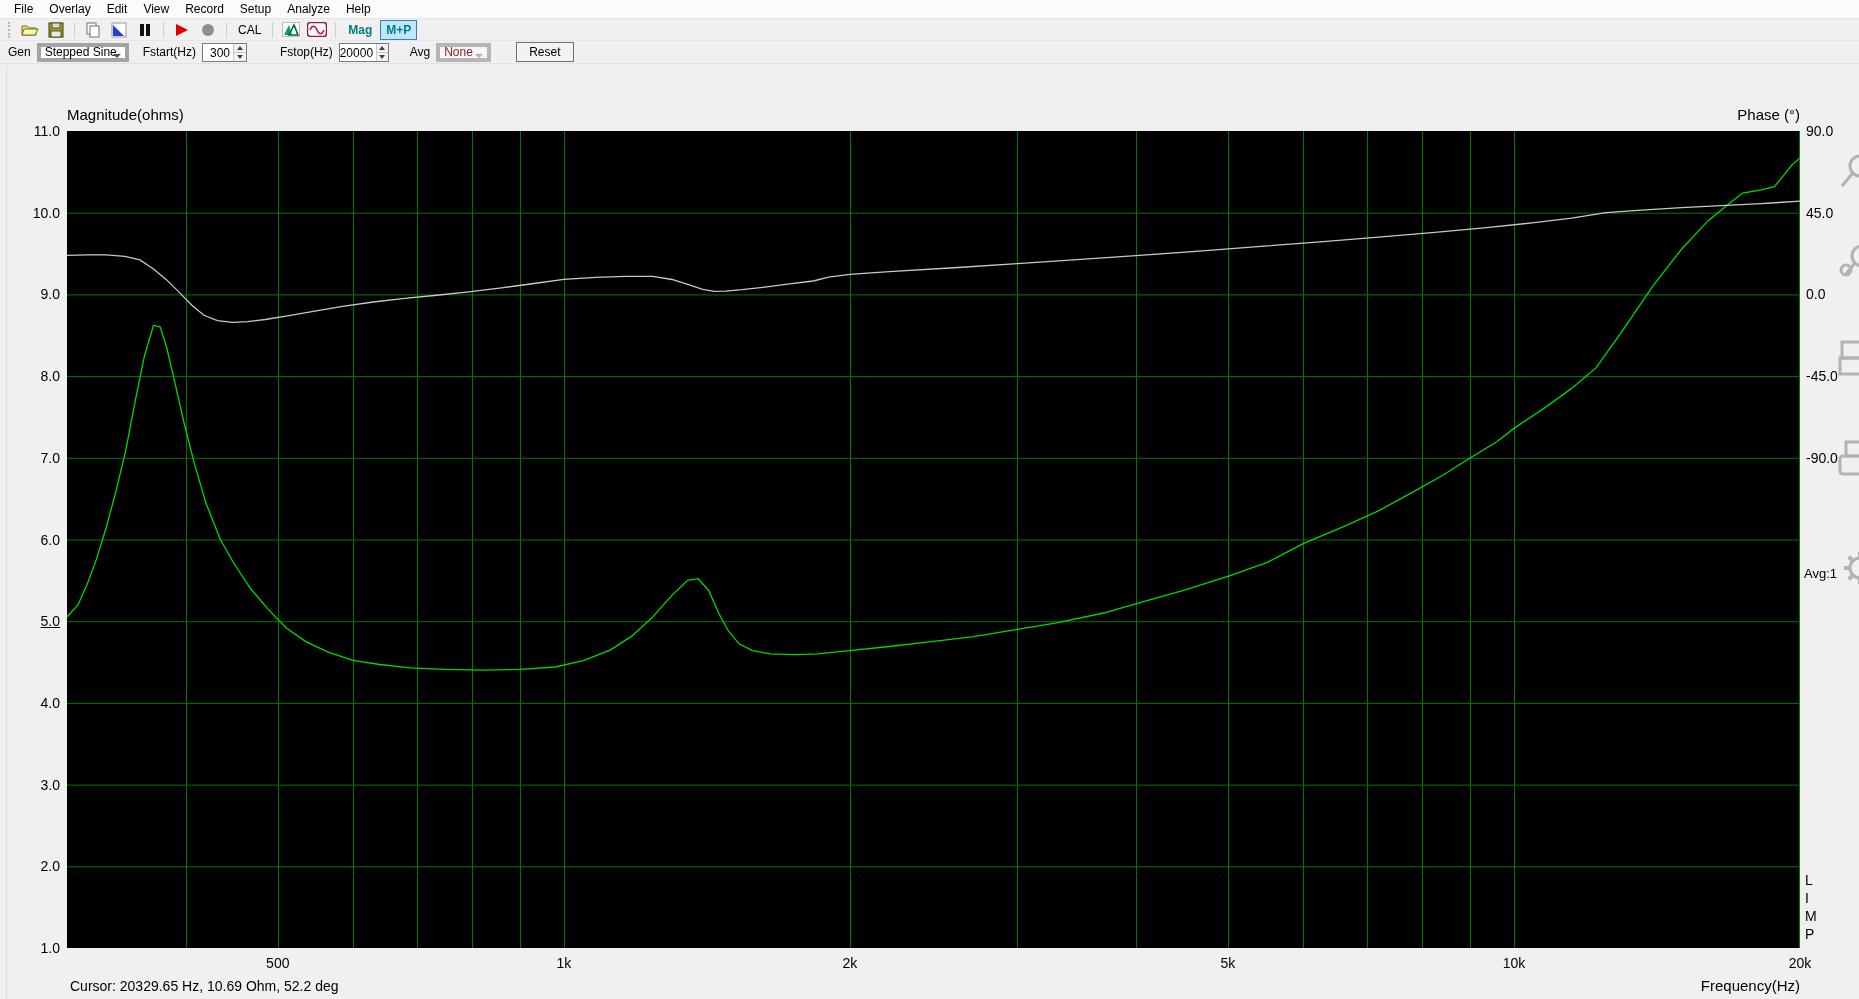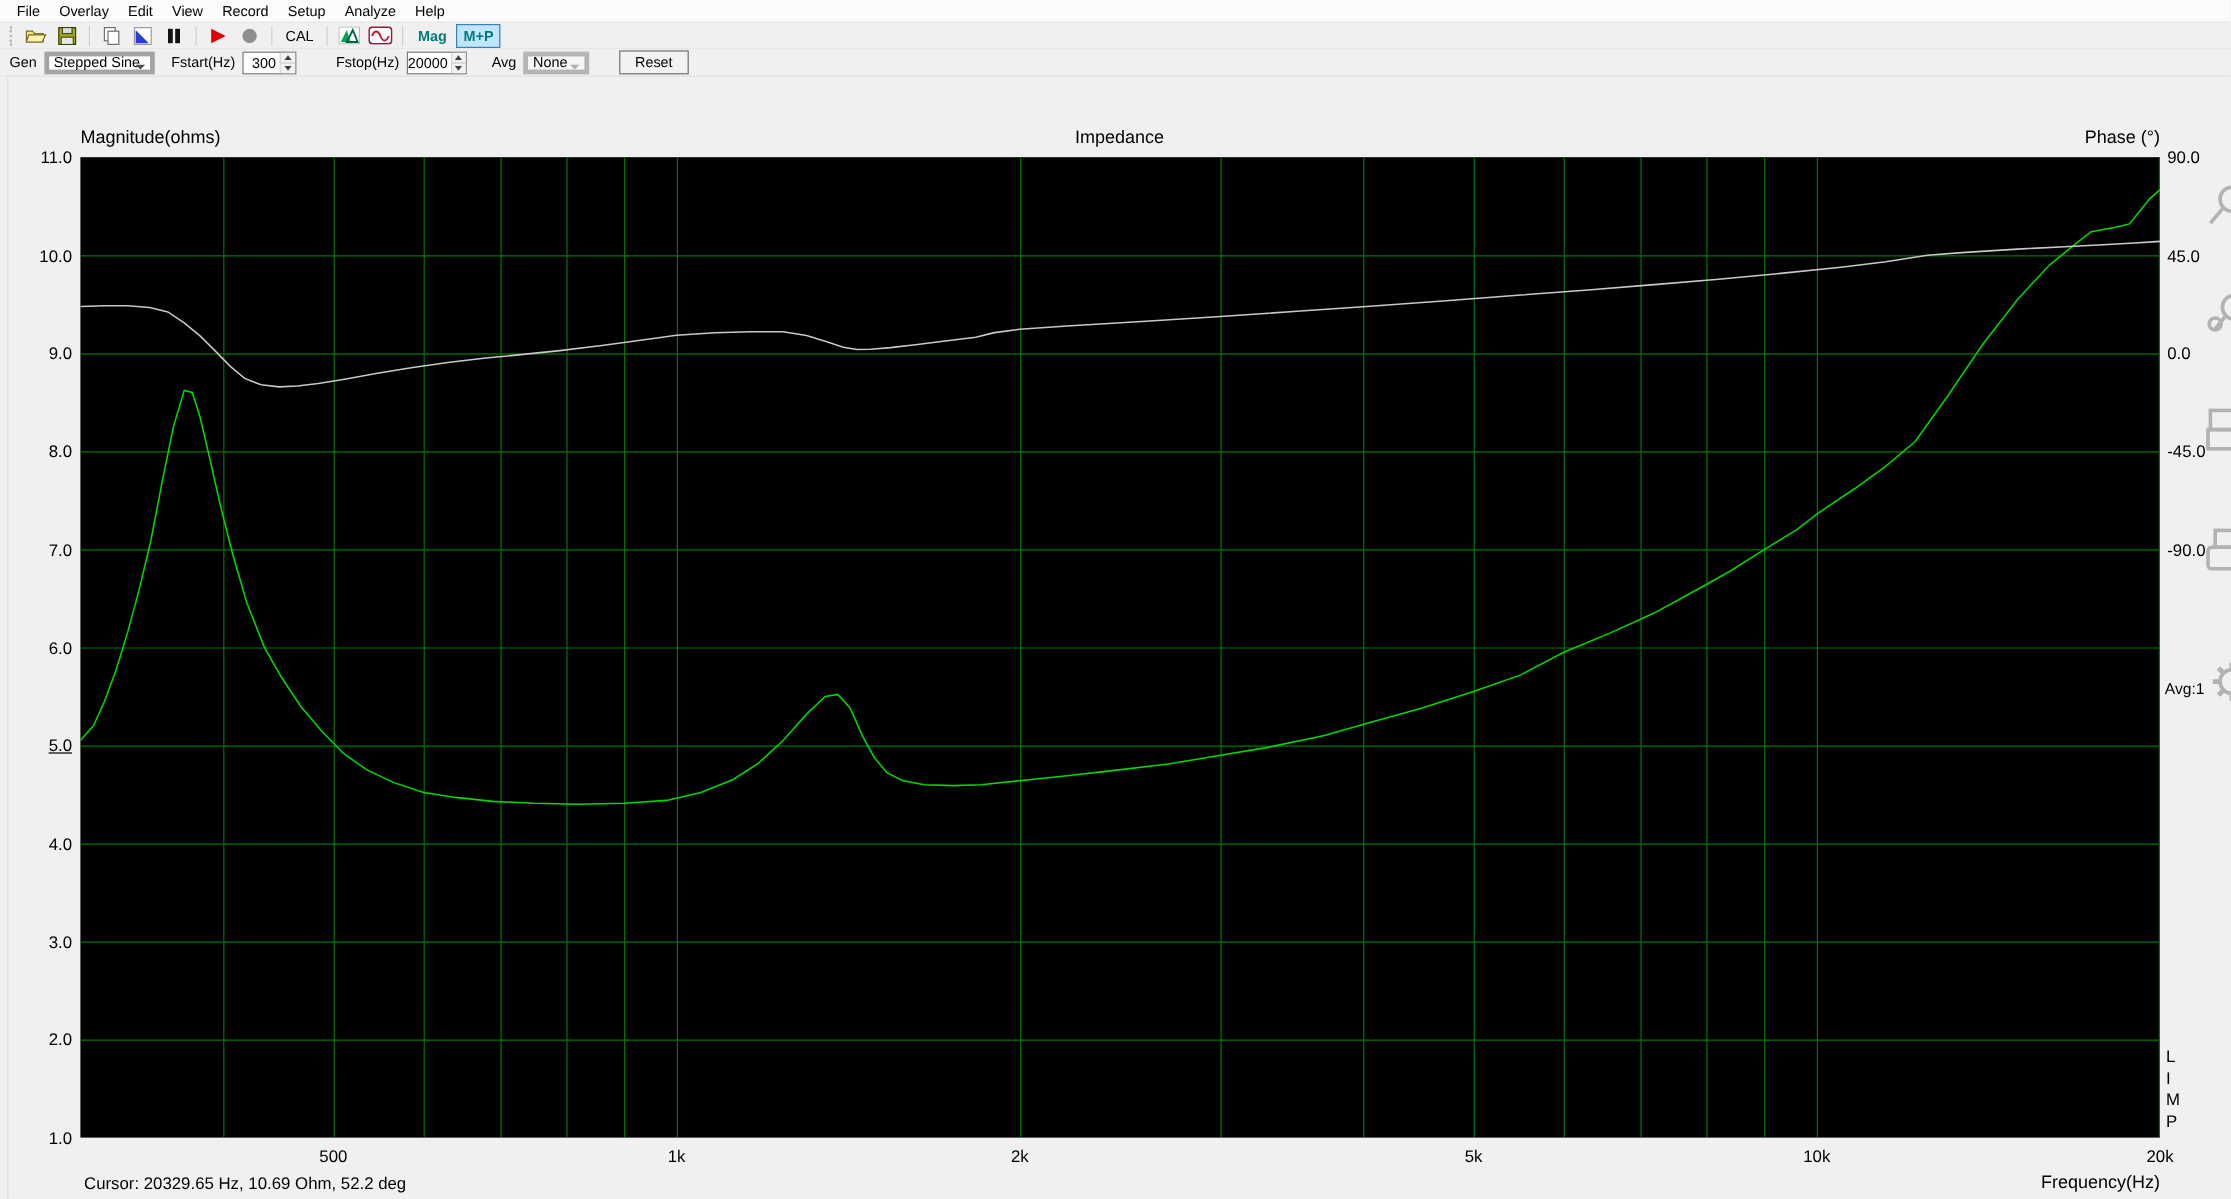--- a/index.html
+++ b/index.html
@@ -25,21 +25,21 @@
 
   
   .controlbar { height:23px; background:#f0f0f0; display:flex; align-items:center;
                 font-size:12px; border-bottom:1px solid #e2e2e2; }
   .clabel { margin:0 6px 0 8px; }
   .combo { height:19px; background:#fff; border:4px solid #a3a3a3; display:flex;
            align-items:center; font-size:12px; padding-left:4px; position:relative; }
   .combo .arrow { position:absolute; right:4px; top:7px; width:0; height:0;
                   border-left:4px solid transparent; border-right:4px solid transparent;
                   border-top:4px solid #505050; }
-  .combo.disabled { background:#f6f6f6; color:#000000; border-color:#b5b5b5;align-items:center; }
+  .combo.disabled { background:#f6f6f6; color:#7f1d1d; border-color:#b5b5b5;align-items:center; }
   .combo.disabled .arrow { border-top-color:#b0b0b0; }
   .spin { height:19px; background:#fff; border:1px solid #7a7a7a; display:flex; }
   .spin .val { flex:1; text-align:right; padding:2px 3px 0 0; font-size:12px; }
   .spin .btns { width:13px; border-left:1px solid #c9c9c9; display:flex; flex-direction:column; }
   .spin .btns div { flex:1; display:flex; align-items:center; justify-content:center; background:#f2f2f2; }
   .spin .btns div + div { border-top:1px solid #c9c9c9; }
   .uarr { width:0;height:0;border-left:3px solid transparent;border-right:3px solid transparent;border-bottom:4px solid #404040; }
   .darr { width:0;height:0;border-left:3px solid transparent;border-right:3px solid transparent;border-top:4px solid #404040; }
   .btn { height:20px; padding:0 12px; background:#f2f2f2; border:1px solid #707070;
          font-size:12px; display:flex; align-items:center; }
@@ -208,21 +208,20 @@
     <span class="arrow"></span>
   </div>
 
   <div class="btn" style="margin-left:25px">Reset</div>
 </div>
 
 <div class="chart-panel">
   <div class="panel-edge"></div>
 
   <div class="axis-title" style="left:67px; top:41px;">Magnitude(ohms)</div>
-  <div class="axis-title" style="left:633px; width:600px; top:41px; text-align:center;">Impedance</div>
   <div class="axis-title" style="left:1500px; width:300px; top:41px; text-align:right;">Phase (°)</div>
 
   <div class="plot">
     <svg id="plot-svg" width="1733" height="817" viewBox="0 0 1733 817">
         <line x1="0" y1="82.2" x2="1733" y2="82.2" stroke="#007800" stroke-width="1"></line>
         <line x1="0" y1="163.9" x2="1733" y2="163.9" stroke="#007800" stroke-width="1"></line>
         <line x1="0" y1="245.60000000000002" x2="1733" y2="245.60000000000002" stroke="#007800" stroke-width="1"></line>
         <line x1="0" y1="327.3" x2="1733" y2="327.3" stroke="#007800" stroke-width="1"></line>
         <line x1="0" y1="409" x2="1733" y2="409" stroke="#007800" stroke-width="1"></line>
         <line x1="0" y1="490.70000000000005" x2="1733" y2="490.70000000000005" stroke="#007800" stroke-width="1"></line>

